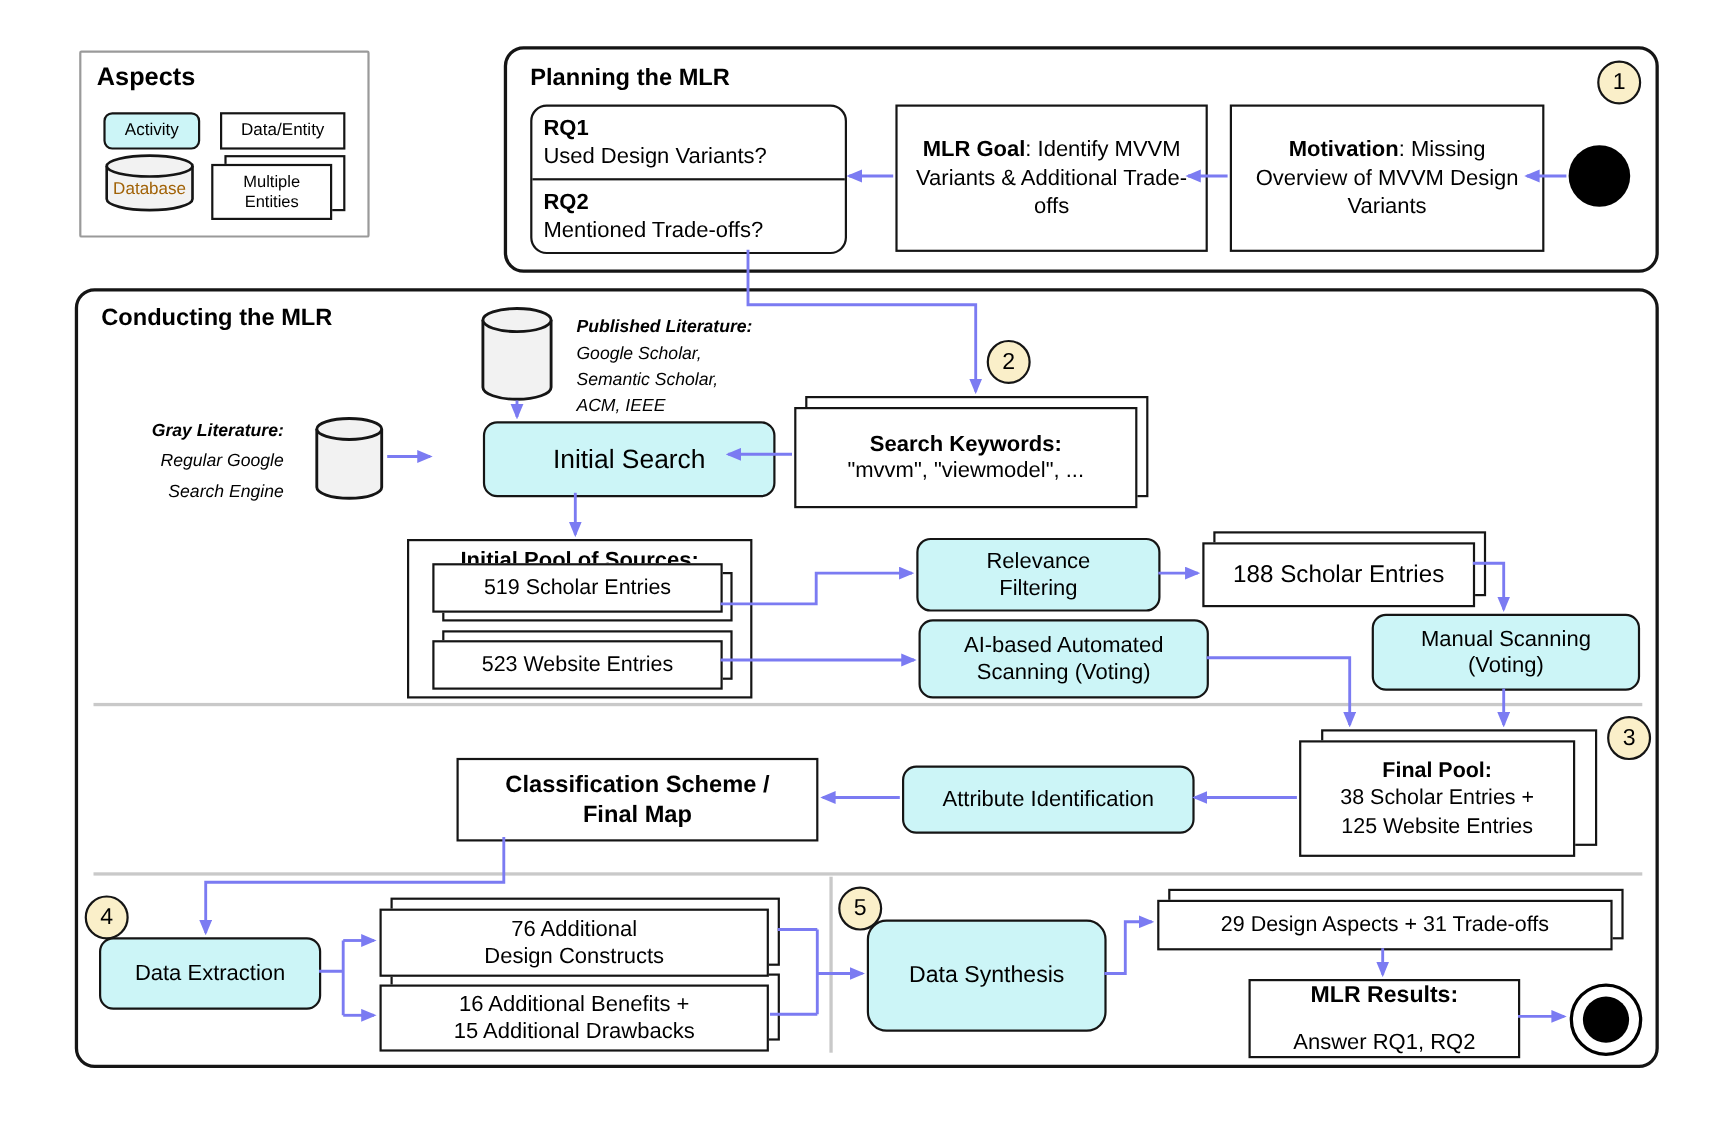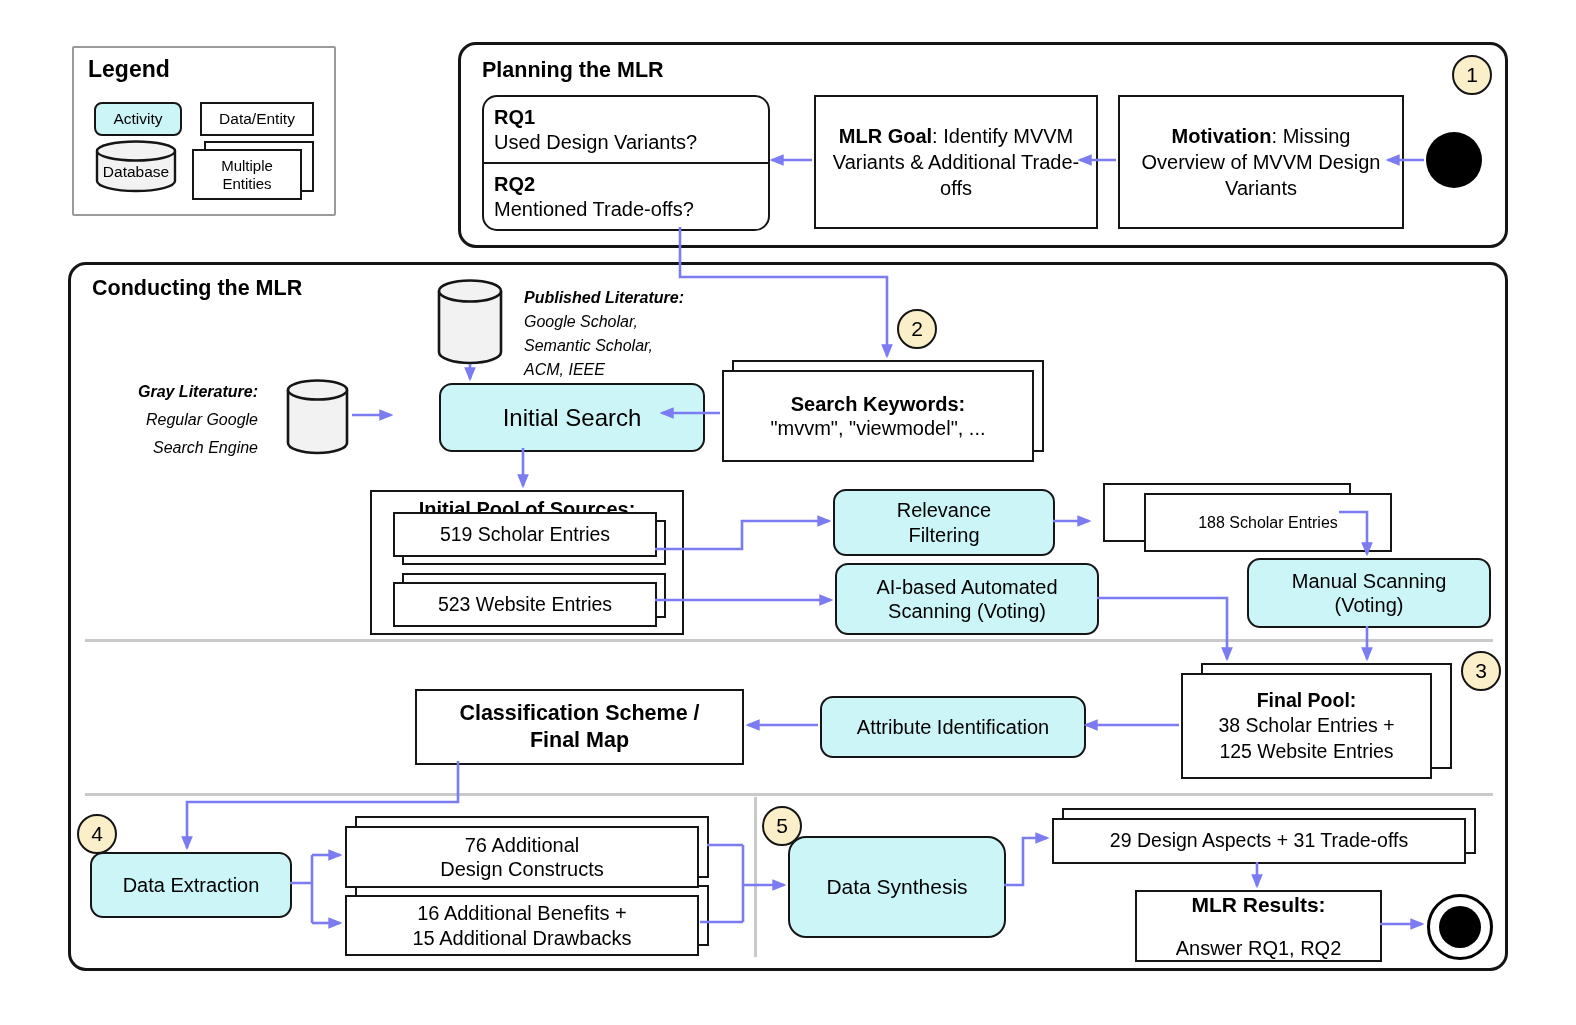--- a/index.html
+++ b/index.html
@@ -20,30 +20,30 @@
   .celllbl{font-weight:bold;display:block;}
   .rqcell{flex:1;display:flex;flex-direction:column;justify-content:center;align-items:flex-start;
           text-align:left;padding:4px 10px;width:264px;}
   .rqcell:first-child{border-bottom:2.2px solid #151515;}
   .node{position:absolute;border-radius:50%;background:#000;z-index:2;}
   .endnode{position:absolute;border:3px solid #000;border-radius:50%;background:#fff;display:flex;
            align-items:center;justify-content:center;z-index:2;}
   .endnode .inner{width:42px;height:42px;border-radius:50%;background:#000;}
   #wires{position:absolute;left:0;top:0;width:1576px;height:1025px;z-index:4;pointer-events:none;}
   .cylwrap{position:absolute;z-index:2;}
-  .dblabel{position:absolute;font-size:15.5px;color:#000000;text-align:center;z-index:3;}
+  .dblabel{position:absolute;font-size:15.5px;color:#a16207;text-align:center;z-index:3;}
   .small{font-size:15.5px;}
 </style>
 </head>
 <body>
 
 <div id="canvas">
 
   <div class="frame" style="left:72px;top:46px;width:260px;height:166px;border:2px solid #9a9a9a;border-radius:2px;"></div>
-  <div class="sectitle" style="left:88px;top:56px;font-size:23px;">Legend</div>
+  <div class="sectitle" style="left:88px;top:56px;font-size:23px;">Aspects</div>
   <div class="box activity small" style="left:94px;top:102px;width:84px;height:30px;border-radius:8px;">Activity</div>
   <div class="box small" style="left:200px;top:102px;width:110px;height:30px;">Data/Entity</div>
   <div class="cylwrap" style="left:94px;top:139px;">
     <svg width="84" height="56" viewBox="0 0 84 56">
       <path d="M3,12 v30 a39,10 0 0 0 78,0 v-30" fill="#f2f2f2" stroke="#151515" stroke-width="2.4"></path>
       <ellipse cx="42" cy="12" rx="39" ry="9.5" fill="#f2f2f2" stroke="#151515" stroke-width="2.4"></ellipse>
     </svg>
   </div>
   <div class="dblabel" style="left:94px;top:163px;width:84px;">Database</div>
   <div class="stack-back" style="left:204px;top:141px;width:106px;height:47px;"></div>
@@ -127,21 +127,21 @@
   <div class="stack-back" style="left:402px;top:520px;width:260px;height:41px;z-index:2;"></div>
   <div class="box" style="left:393px;top:512px;width:260px;height:41px;font-size:19.5px;z-index:3;">519 Scholar Entries</div>
   <div class="stack-back" style="left:402px;top:573px;width:260px;height:41px;z-index:2;"></div>
   <div class="box" style="left:393px;top:582px;width:260px;height:41px;font-size:19.5px;z-index:3;">523 Website Entries</div>
 
   <div class="box activity" style="left:833px;top:489px;width:218px;height:63px;">
     <span>Relevance</span>
     <span>Filtering</span>
   </div>
   <div class="stack-back" style="left:1103px;top:483px;width:244px;height:55px;"></div>
-  <div class="box" style="left:1144px;top:493px;width:244px;height:55px;font-size:16px;">188 Scholar Entries</div>
+  <div class="box" style="left:1093px;top:493px;width:244px;height:55px;font-size:22px;">188 Scholar Entries</div>
   <div class="box activity" style="left:1247px;top:558px;width:240px;height:66px;">
     <span>Manual Scanning</span>
     <span>(Voting)</span>
   </div>
   <div class="box activity" style="left:835px;top:563px;width:260px;height:68px;">
     <span>AI-based Automated</span>
     <span>Scanning (Voting)</span>
   </div>
 
   <div class="badge" style="left:1461px;top:651px;">3</div>

